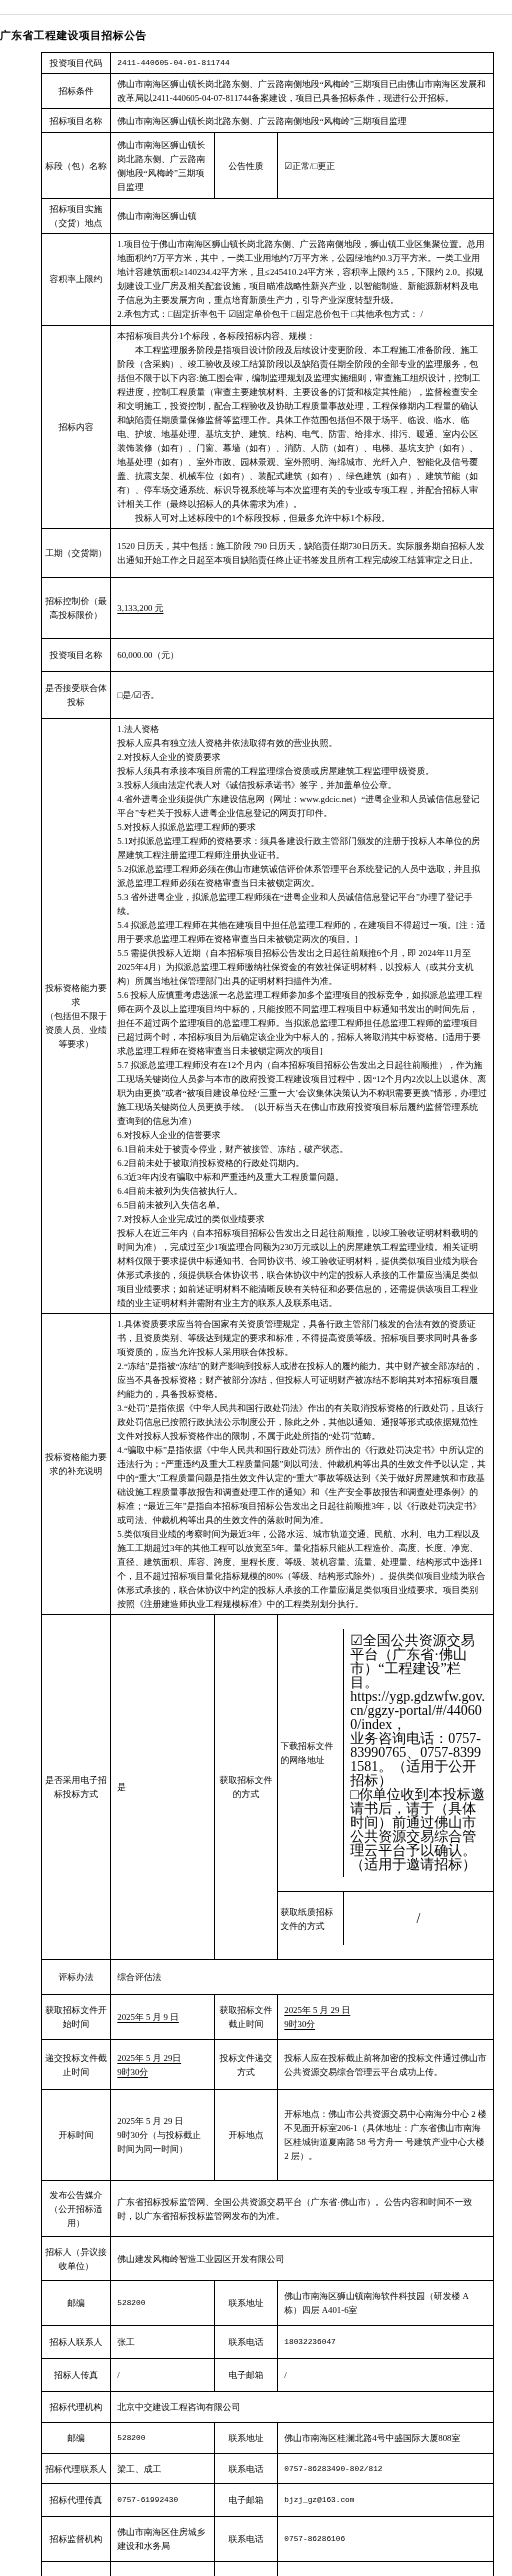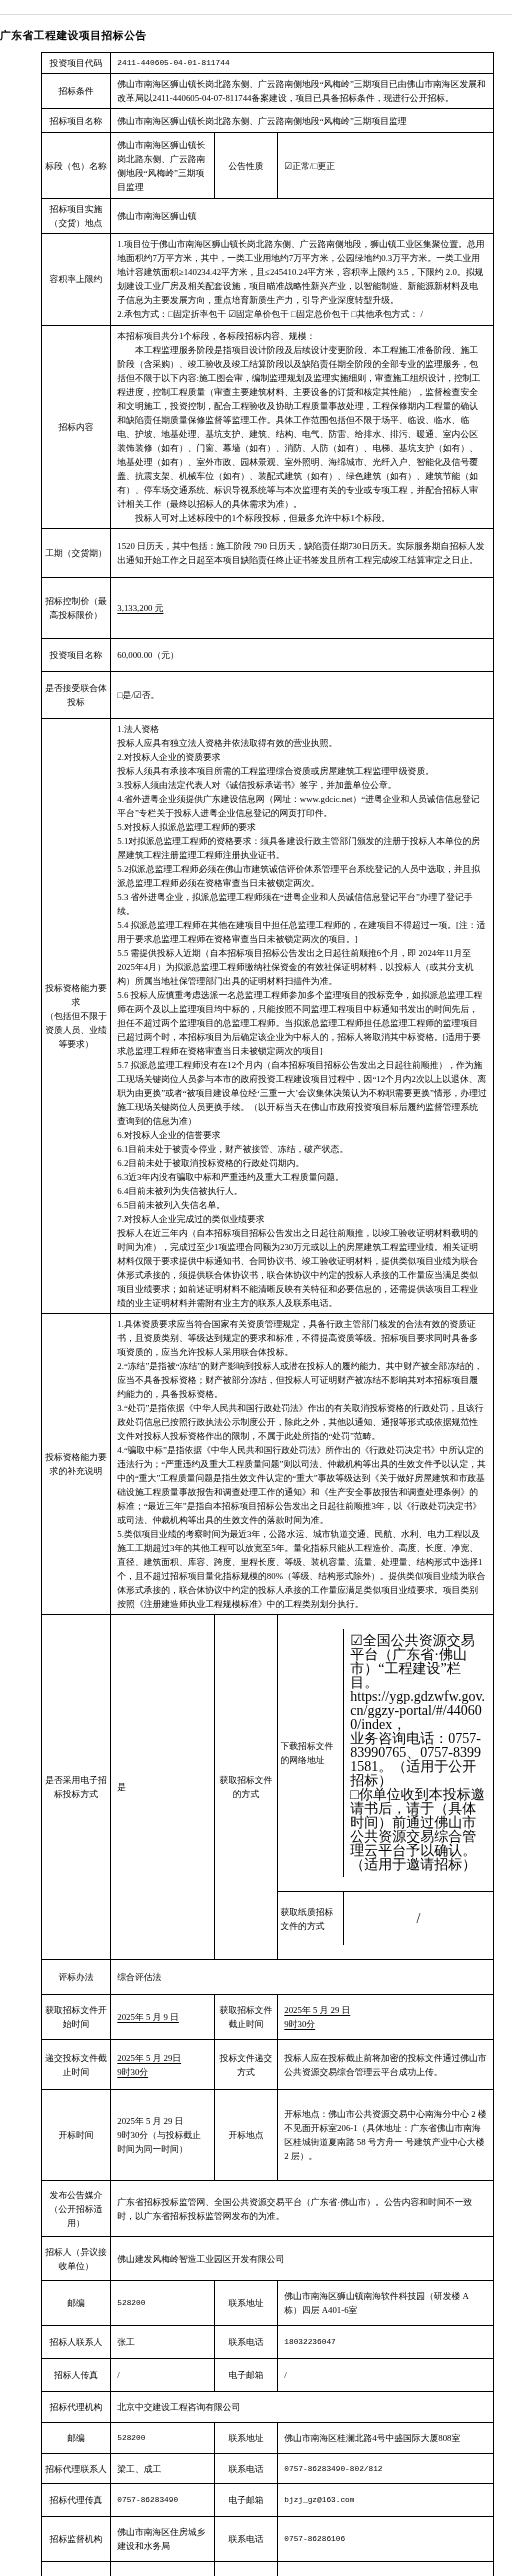--- a/index.html
+++ b/index.html
@@ -233,21 +233,21 @@
 
   <tr style="height:30px">
     <td class="lab">招标代理联系人</td>
     <td>梁工、成工</td>
     <td class="lab">联系电话</td>
     <td class="mono">0757-86283490-802/812</td>
   </tr>
 
   <tr style="height:33px">
     <td class="lab">招标代理传真</td>
-    <td class="mono">0757-86283490</td>
+    <td class="mono">0757-61992430</td>
     <td class="lab">电子邮箱</td>
     <td class="mono">bjzj_gz@163.com</td>
   </tr>
 
   <tr style="height:45px">
     <td class="lab">招标监督机构</td>
     <td>佛山市南海区住房城乡建设和水务局</td>
     <td class="lab">联系电话</td>
     <td class="mono">0757-86286106</td>
   </tr>

